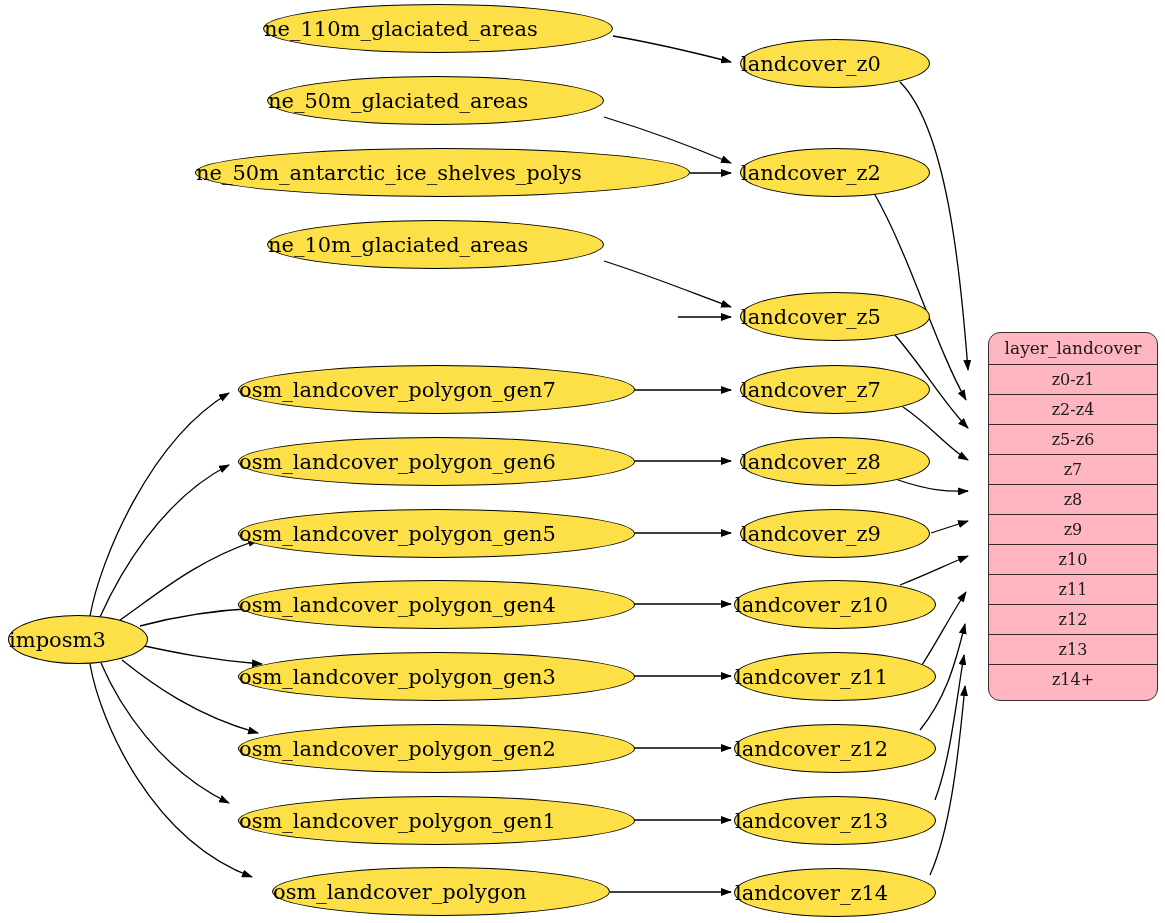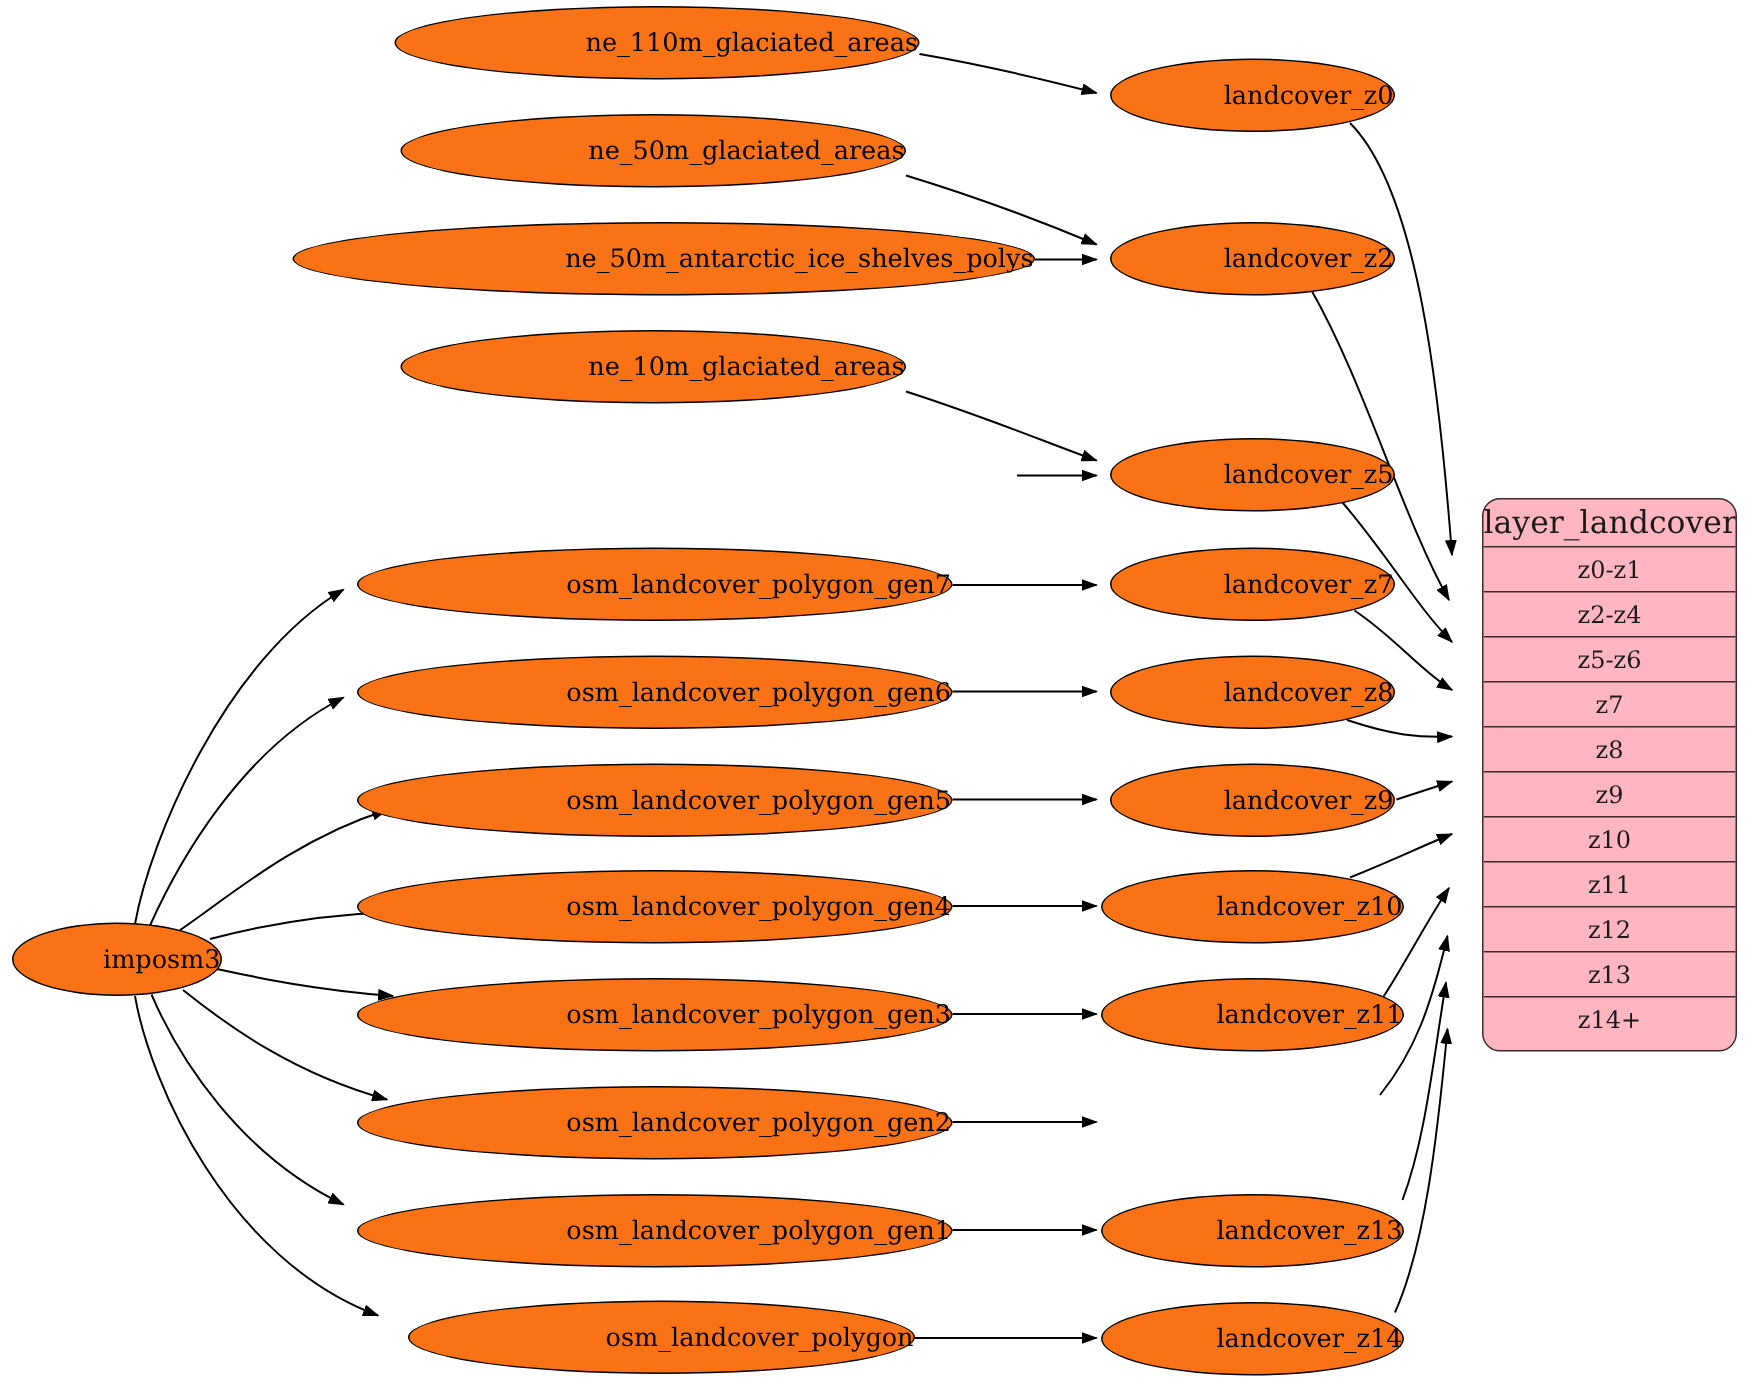--- a/index.html
+++ b/index.html
@@ -6,26 +6,26 @@
   #canvas{
     position:relative;
     width:1165px;height:923px;
     background:#ffffff;
     font-family:"DejaVu Serif", serif;
     overflow:hidden;
   }
   .edges{position:absolute;left:0;top:0;width:1165px;height:923px;pointer-events:none;}
   .node{
     position:absolute;
-    display:flex;align-items:center;justify-content:flex-end;
+    display:flex;align-items:center;justify-content:flex-start;
     border:1.2px solid #000;
     border-radius:50%;
-    background:#f97316;
+    background:#fde047;
     color:#000;
-    font-size:17px;
+    font-size:21px;
     white-space:nowrap;
     box-sizing:border-box;
   }
   .table{
     position:absolute;
     box-sizing:border-box;
     border:1.3px solid #3d2b2b;
     border-radius:12px;
     background:#ffb6c1;
     overflow:hidden;
@@ -35,21 +35,21 @@
     height:30px;
     line-height:29px;
     text-align:center;
     font-size:16px;
     color:#1a1a1a;
     border-top:1.3px solid #3d2b2b;
   }
   .trow.head{
     border-top:none;
     height:31px;line-height:30px;
-    font-size:21px;
+    font-size:17px;
   }
 </style>
 </head>
 <body>
 
 <div id="canvas">
 
   <svg class="edges" viewBox="0 0 1165 923">
     <defs>
       <marker id="ah" markerWidth="11" markerHeight="8" refX="10" refY="4" orient="auto" markerUnits="userSpaceOnUse">
@@ -174,20 +174,23 @@
   </div>
 
   <div class="node" style="left:734px;top:580px;width:202px;height:49px;">
     <span>landcover_z10</span>
   </div>
 
   <div class="node" style="left:734px;top:652px;width:202px;height:49px;">
     <span>landcover_z11</span>
   </div>
 
+  <div class="node" style="left:734px;top:724px;width:202px;height:49px;">
+    <span>landcover_z12</span>
+  </div>
 
   <div class="node" style="left:734px;top:796px;width:202px;height:49px;">
     <span>landcover_z13</span>
   </div>
 
   <div class="node" style="left:734px;top:868px;width:202px;height:49px;">
     <span>landcover_z14</span>
   </div>
 
   <div class="table" style="left:988px;top:332px;width:170px;height:369px;">

